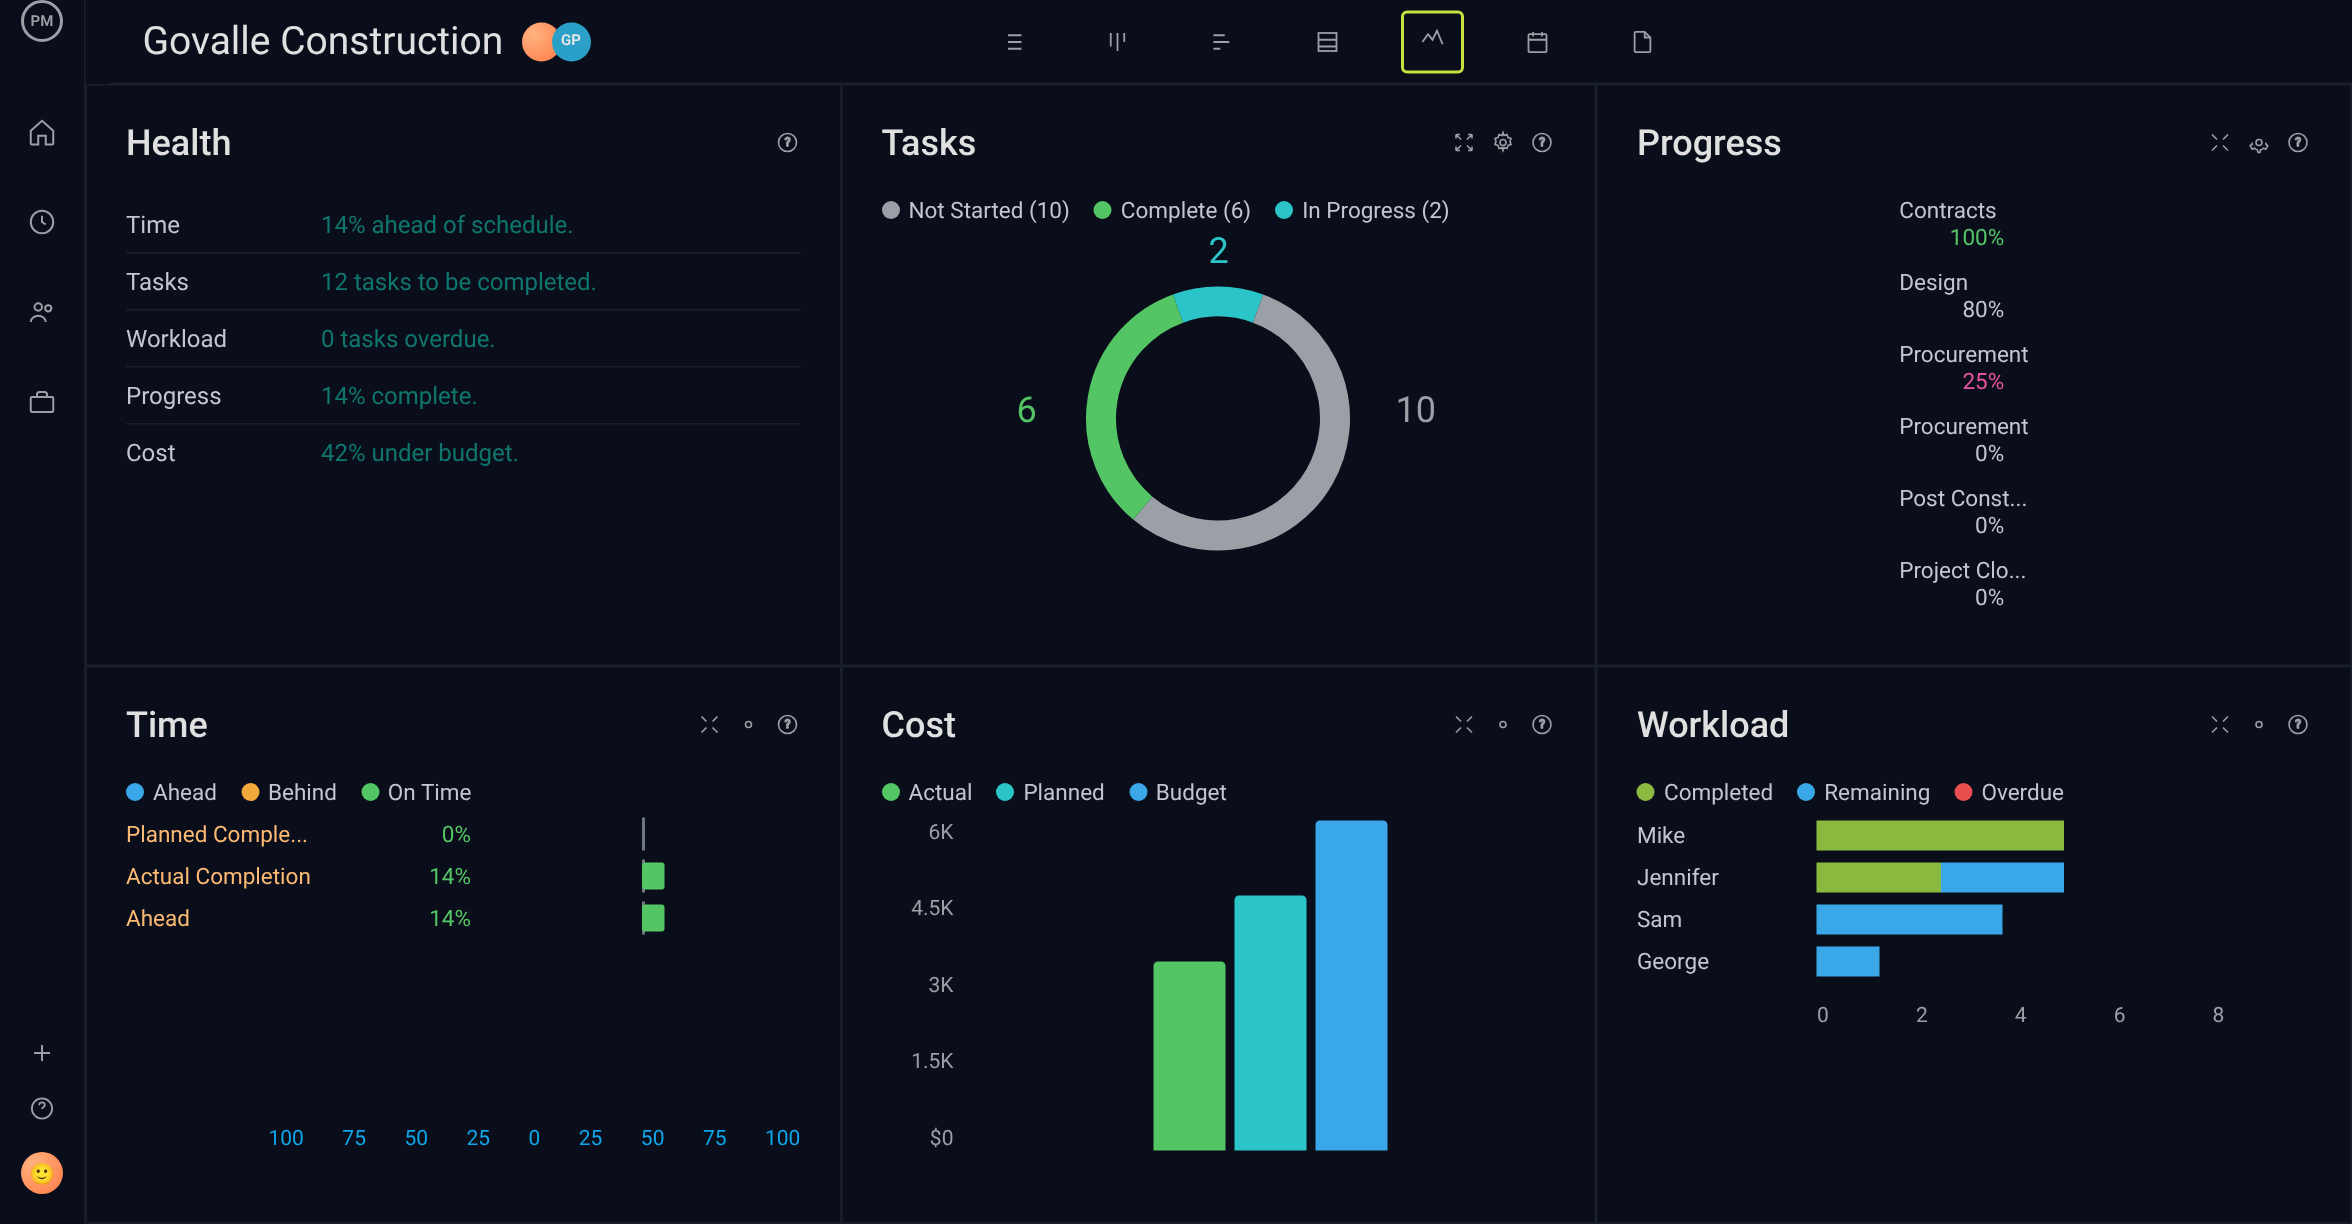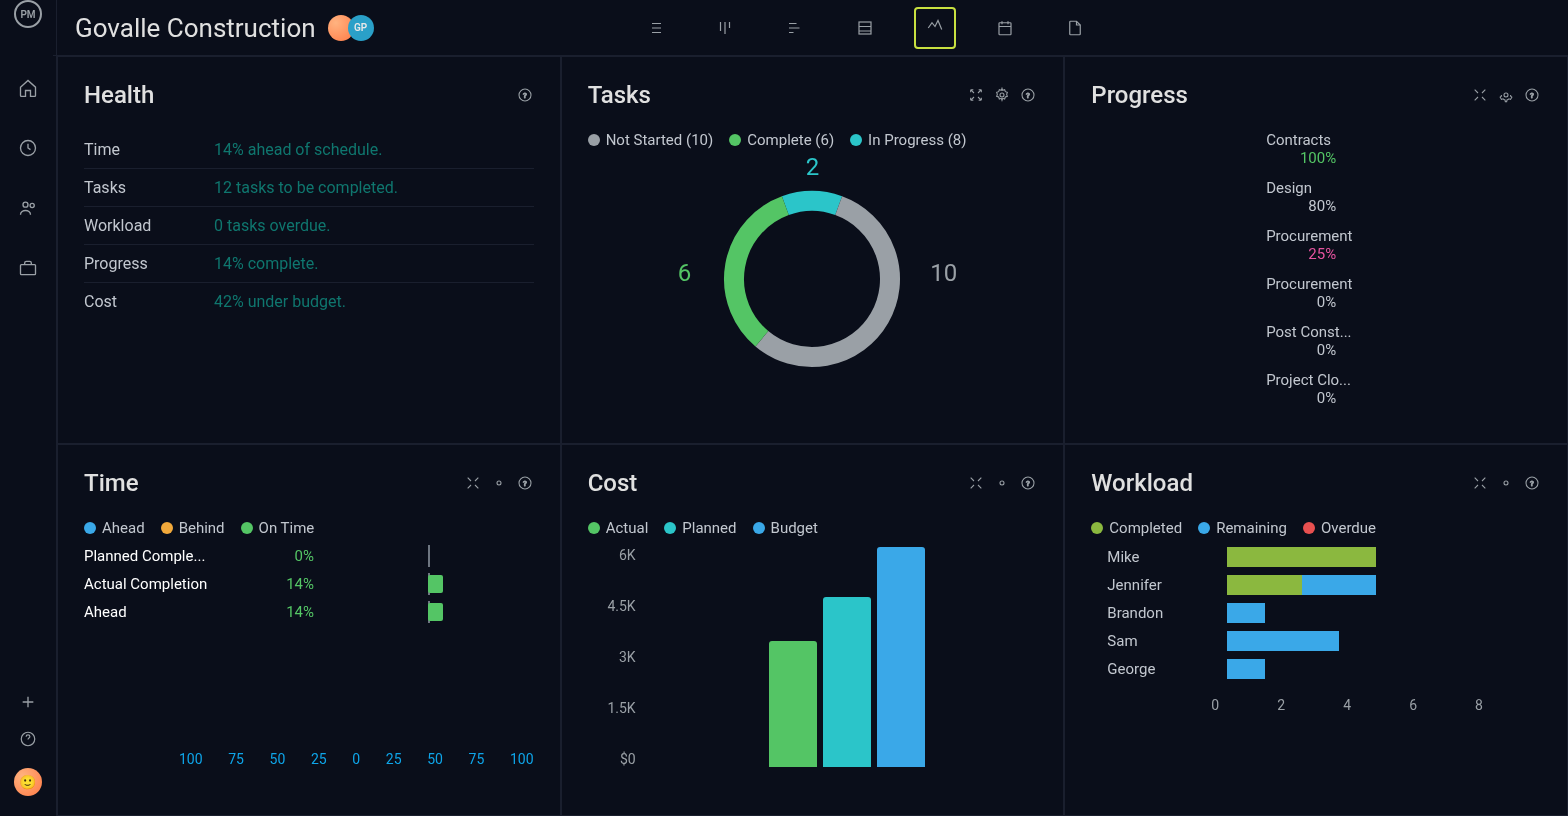--- a/index.html
+++ b/index.html
@@ -6,21 +6,21 @@
 body { background: #0a0e1a; color: #e8e8e8; font-family: -apple-system, BlinkMacSystemFont, "Segoe UI", Roboto, sans-serif; width: 1568px; height: 816px; overflow: hidden; }
 
 .sidebar { position: absolute; left: 0; top: 0; width: 57px; height: 100%; background: #0a0e1a; border-right: 1px solid #1a1f2e; display: flex; flex-direction: column; align-items: center; }
 .sidebar .logo { width: 28px; height: 28px; border: 2px solid #9aa0a6; border-radius: 50%; display:flex; align-items:center; justify-content:center; font-size:10px; color:#9aa0a6; font-weight:600; margin-bottom: 30px; }
 .sidebar .nav-icon { width: 24px; height: 24px; margin: 18px 0; display:flex; align-items:center; justify-content:center; cursor:pointer; color:#9aa0a6; }
 .sidebar .spacer { flex:1; }
 .sidebar .bottom { display:flex; flex-direction:column; align-items:center; padding-bottom: 20px; }
 .sidebar .plus, .sidebar .help { color:#9aa0a6; margin: 10px 0; cursor:pointer; }
 .sidebar .avatar { width: 28px; height: 28px; border-radius:50%; background: radial-gradient(circle at 30% 30%, #ffb380, #ff7a45); margin-top:10px; display:flex; align-items:center; justify-content:center; font-size:14px; }
 
-.topbar { position:absolute; left:53px; top:0; right:0; height:56px; border-bottom:1px solid #1a1f2e; display:flex; align-items:center; padding:0 22px; }
+.topbar { position:absolute; left:73px; top:0; right:0; height:56px; border-bottom:1px solid #1a1f2e; display:flex; align-items:center; padding:0 22px; }
 .topbar .title { font-size: 26px; font-weight: 400; color:#e0e0e0; }
 .topbar .members { margin-left: 18px; display:flex; }
 .topbar .member { width:26px; height:26px; border-radius:50%; margin-left:-6px; display:flex; align-items:center; justify-content:center; font-size:10px; font-weight:600; }
 .topbar .views { margin-left: 260px; display:flex; gap: 28px; }
 .topbar .view-icon { width:42px; height:42px; display:flex; align-items:center; justify-content:center; cursor:pointer; color:#9aa0a6; border-radius:4px; }
 .topbar .view-icon.active { border:2px solid #c8e040; }
 
 .grid { position:absolute; left:57px; top:56px; right:0; bottom:0; display:grid; grid-template-columns: 1fr 1fr 1fr; grid-template-rows: 1fr 1fr; }
 .card { border:1px solid #1a1f2e; padding: 24px 26px; position:relative; }
 .card-head { display:flex; align-items:center; justify-content:space-between; margin-bottom: 22px; }
@@ -46,35 +46,35 @@
 
 .prog-row { display:flex; align-items:center; font-size:15px; margin: 12px 0; flex-direction: column; }
 .prog-name { width: 100px; color:#c2c7cf; white-space:nowrap; overflow:hidden; text-overflow:ellipsis; }
 .prog-pct { width: 50px; text-align:right; margin-right: 10px; }
 .prog-bar-bg { flex:1; height:18px; position:relative; }
 .prog-bar-fill { height:100%; border-radius:3px; }
 .prog-bar-tick { position:absolute; left:0; top:0; bottom:0; width:2px; background:#6e7681; }
 
 
 .time-row { display:flex; align-items:center; font-size:15px; margin: 10px 0; }
-.time-name { width: 170px; color:#ffffff; white-space:nowrap; overflow:hidden; text-overflow:ellipsis; }
+.time-name { width: 170px; color:#fdba74; white-space:nowrap; overflow:hidden; text-overflow:ellipsis; }
 .time-pct { width: 60px; text-align:right; color:#54c565; margin-right: 8px; }
 .time-bar-area { flex:1; height:18px; position:relative; }
 .time-bar-center { position:absolute; left:50%; top:-2px; bottom:-2px; width:2px; background:#6e7681; }
 .time-bar-fill { position:absolute; left:50%; top:0; height:100%; background:#54c565; border-radius:2px; }
 .time-axis { display:flex; justify-content:space-between; margin-top: 130px; font-size:14px; color:#0ea5e9; padding-left: 95px; }
 
 
 .cost-chart { position:relative; height: 240px; margin-top:10px; }
 .cost-axis-y { position:absolute; left:0; top:0; bottom:20px; width:48px; display:flex; flex-direction:column; justify-content:space-between; font-size:14px; color:#9aa0a6; text-align:right; }
 .cost-bars { position:absolute; left:130px; right:60px; bottom:20px; top:0; display:flex; align-items:flex-end; gap:6px; justify-content:center; }
 .cost-bar { width: 48px; border-radius:3px 3px 0 0; }
 
 
-.wl-row { display:flex; align-items:center; font-size:15px; margin: 8px 16px; }
+.wl-row { display:flex; align-items:center; font-size:15px; margin: 8px 0; }
 .wl-name { width: 120px; color:#c2c7cf; }
 .wl-bar-bg { flex:1; height:20px; display:flex; }
 .wl-seg { height:100%; }
 .wl-axis { display:flex; margin-top: 18px; font-size:14px; color:#9aa0a6; padding-left: 120px; }
 .wl-axis span { flex:1; text-align:left; }
 
 svg { display:block; }
 </style>
 </head>
 <body>
@@ -235,21 +235,21 @@
         <div class="legend-item">
           <span class="dot" style="background:#9aa0a6"></span>
           <span>Not Started (10)</span>
         </div>
         <div class="legend-item">
           <span class="dot" style="background:#54c565"></span>
           <span>Complete (6)</span>
         </div>
         <div class="legend-item">
           <span class="dot" style="background:#2bc5c9"></span>
-          <span>In Progress (8)</span>
+          <span>In Progress (2)</span>
         </div>
       </div>
     <div class="donut-wrap">
       <svg width="200" height="200" viewBox="0 0 200 200" id="donut-svg">
           <path d="M 73.32242882059784 26.703975578699144 A 78 78 0 0 1 126.67757117940216 26.703975578699158" stroke="#2bc5c9" stroke-width="20" fill="none"></path>
           <path d="M 126.67757117940216 26.703975578699158 A 78 78 0 1 1 49.86256644444993 159.75146656328027" stroke="#9aa0a6" stroke-width="20" fill="none"></path>
           <path d="M 49.86256644444993 159.75146656328027 A 78 78 0 0 1 73.32242882059779 26.703975578699158" stroke="#54c565" stroke-width="20" fill="none"></path>
         </svg>
       <span class="donut-label" style="top:-6px; left:50%; transform:translateX(-50%); color:#2bc5c9;">2</span>
       <span class="donut-label" style="left:90px; top:100px; color:#54c565;">6</span>
@@ -497,26 +497,20 @@
           </div>
         </div>
         <div class="wl-row">
           <span class="wl-name">Jennifer</span>
           <div class="wl-bar-bg">
             <div class="wl-seg" style="width:25%;background:#8bb83f"></div>
             <div class="wl-seg" style="width:25%;background:#3aa8e8"></div>
           </div>
         </div>
         <div class="wl-row">
-          <span class="wl-name">Brandon</span>
-          <div class="wl-bar-bg">
-            <div class="wl-seg" style="width:12.5%;background:#3aa8e8"></div>
-          </div>
-        </div>
-        <div class="wl-row">
           <span class="wl-name">Sam</span>
           <div class="wl-bar-bg">
             <div class="wl-seg" style="width:37.5%;background:#3aa8e8"></div>
           </div>
         </div>
         <div class="wl-row">
           <span class="wl-name">George</span>
           <div class="wl-bar-bg">
             <div class="wl-seg" style="width:12.5%;background:#3aa8e8"></div>
           </div>

